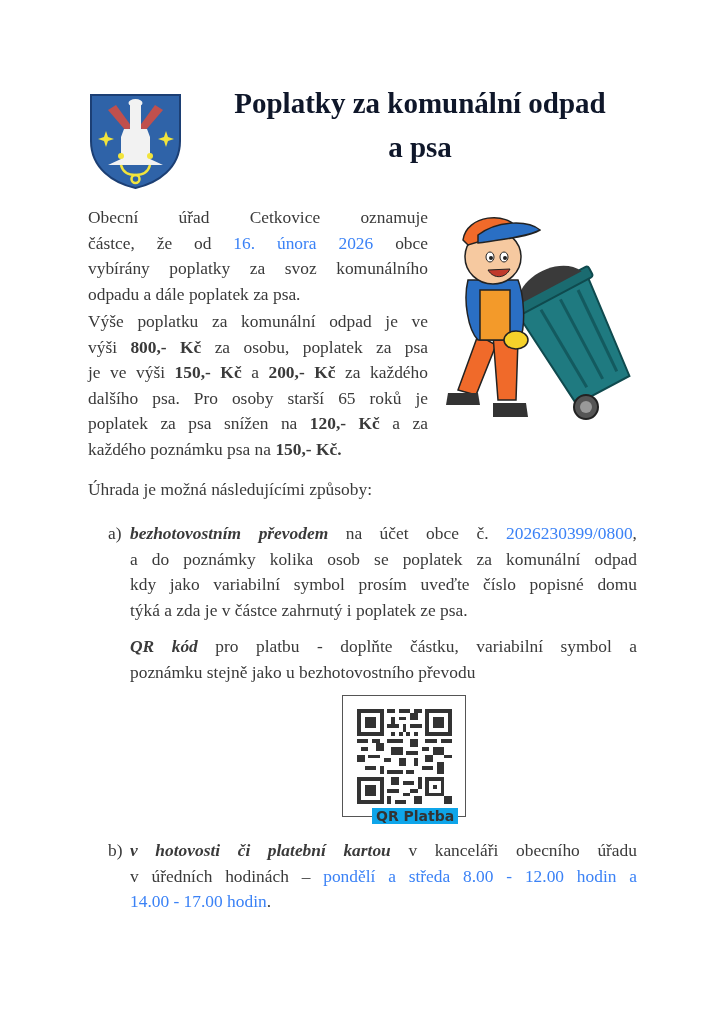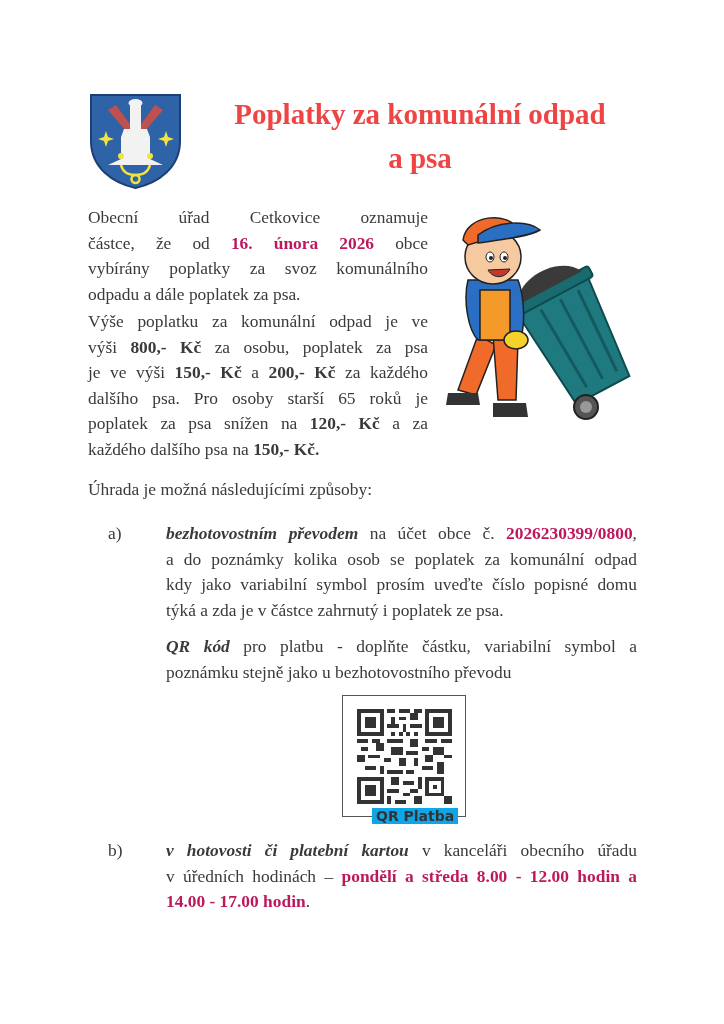--- a/index.html
+++ b/index.html
@@ -1,28 +1,28 @@
 <!DOCTYPE html>
 <html><head>
 <meta charset="utf-8">
 <style>
   html, body { margin:0; padding:0; background:#ffffff; }
   body { width:724px; height:1024px; position:relative; overflow:hidden;
          font-family:"Liberation Serif", serif; color:#3a3a3a; }
   .abs { position:absolute; }
-  .title { left:190px; top:92px; width:460px; text-align:center;
-           font-size:29px; font-weight:bold; line-height:44px; color:#ef4444; }
+  .title { left:190px; top:81px; width:460px; text-align:center;
+           font-size:29px; font-weight:bold; line-height:44px; color:#0f172a; }
   .para { left:88px; width:340px; font-size:17.4px; line-height:25.5px; text-align:justify; }
   .para .line { display:block; text-align:justify; text-align-last:justify; white-space:nowrap; }
   .para .line.last { text-align-last:left; }
-  .red { color:#be185d; font-weight:bold; }
+  .red { color:#3b82f6; font-weight:normal; }
   .b { font-weight:bold; }
   .bi { font-weight:bold; font-style:italic; }
   .item { font-size:17.4px; line-height:25.5px; }
-  .jl { display:block; white-space:nowrap; text-align:justify; text-align-last:justify;margin-left:36px; }
+  .jl { display:block; white-space:nowrap; text-align:justify; text-align-last:justify; }
   .jl.last { text-align-last:left; }
   .qrbox { left:342px; top:695px; width:124px; height:122px; border:1.5px solid #555; box-sizing:border-box; }
   .qrcap { left:372px; top:808px; background:#0ea5e9; padding:0 4px; font-family:"DejaVu Sans", sans-serif;
            font-weight:bold; font-size:14px; color:#333; }
 </style>
 </head>
 <body>
 
 <div class="abs" style="left:88px;top:93px;width:95px;height:97px;">
   <svg width="95" height="97" viewBox="0 0 95 97">
@@ -52,21 +52,21 @@
   <span class="line">vybírány poplatky za svoz komunálního</span>
   <span class="line last">odpadu a dále poplatek za psa.</span>
 </div>
 
 <div class="abs para" style="top:309px;">
   <span class="line">Výše poplatku za komunální odpad je ve</span>
   <span class="line"><span>výši</span> <span class="b">800,- Kč</span> <span>za osobu, poplatek za psa</span></span>
   <span class="line"><span>je ve výši</span> <span class="b">150,- Kč</span> <span>a</span> <span class="b">200,- Kč</span> <span>za každého</span></span>
   <span class="line">dalšího psa. Pro osoby starší 65 roků je</span>
   <span class="line"><span>poplatek za psa snížen na</span> <span class="b">120,- Kč</span> <span>a za</span></span>
-  <span class="line last"><span>každého dalšího psa na</span> <span class="b">150,- Kč.</span></span>
+  <span class="line last"><span>každého poznámku psa na</span> <span class="b">150,- Kč.</span></span>
 </div>
 
 <div class="abs" style="left:438px;top:205px;width:200px;height:225px;">
   <svg width="200" height="225" viewBox="0 0 200 225">
 
     <g transform="rotate(-28 130 130)">
       <path d="M95,85 H175 L165,195 H105 Z" fill="#1f7a80" stroke="#0f4a4e" stroke-width="2"></path>
       <rect x="90" y="78" width="90" height="12" rx="3" fill="#1a6b70" stroke="#0f4a4e" stroke-width="2"></rect>
       <path d="M100,80 C110,55 160,55 172,80 Z" fill="#3a3a3a"></path>
       <line x1="118" y1="95" x2="122" y2="185" stroke="#135a5f" stroke-width="3"></line>

